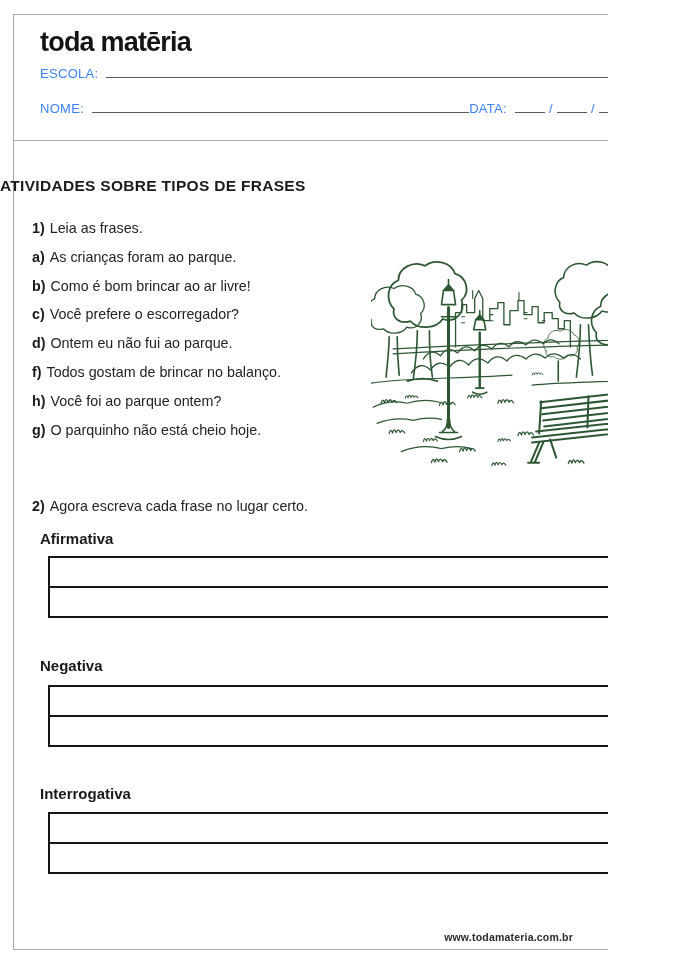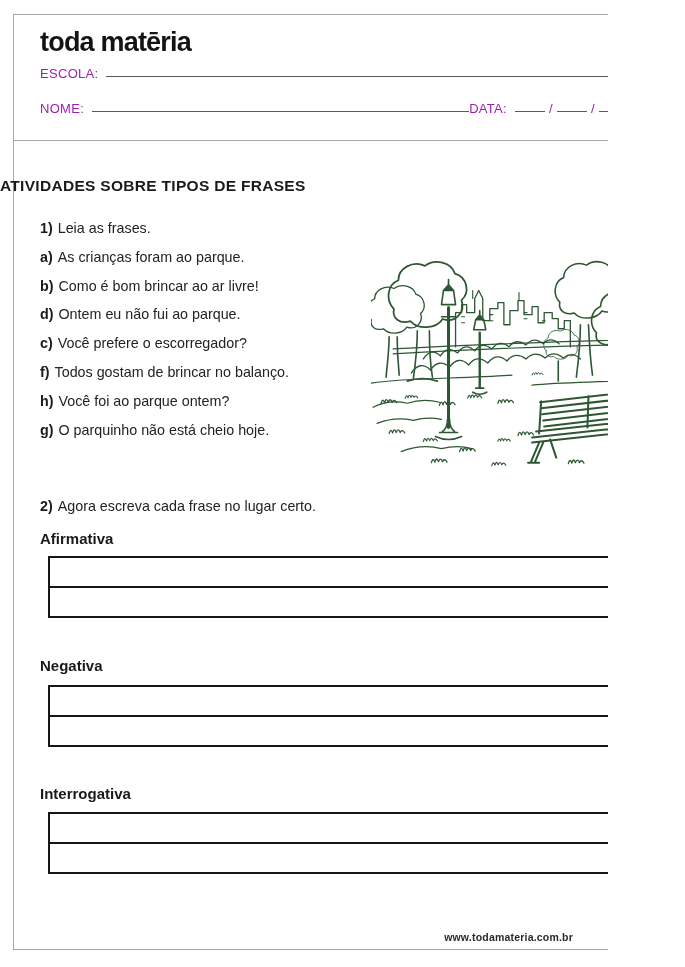--- a/index.html
+++ b/index.html
@@ -3,32 +3,32 @@
 <meta charset="utf-8">
 <style>
   html,body{margin:0;padding:0;background:#ffffff;}
   .page{
     position:relative;width:608px;height:967px;background:#ffffff;overflow:hidden;
     font-family:"Liberation Sans",sans-serif;color:#1e1e1e;
   }
   .frame{position:absolute;left:13px;top:14px;width:655px;height:934px;border:1.5px solid #a9a9a9;}
   .header-divider{position:absolute;left:13px;top:140px;width:658px;border-top:1.5px solid #a9a9a9;}
   .logo{position:absolute;left:40px;top:27px;font-size:27px;font-weight:700;letter-spacing:-0.8px;color:#141414;}
-  .field-row{position:absolute;display:flex;align-items:flex-start;font-size:13px;letter-spacing:0.3px;color:#a21caf;}
+  .field-row{position:absolute;display:flex;align-items:center;font-size:13px;letter-spacing:0.3px;color:#3b82f6;}
   .row-escola{left:40px;top:66px;width:612px;}
   .row-nome{left:40px;top:101px;width:615px;}
   .flabel{white-space:nowrap;margin-right:8px;}
   .line{border-bottom:1.4px solid #5a5a5a;margin-bottom:2px;height:10px;}
   .line-escola{flex:1;}
   .line-nome{width:377px;}
   .data-label{white-space:nowrap;margin-right:8px;}
   .blank{width:30px;border-bottom:1.4px solid #5a5a5a;margin-bottom:2px;height:10px;}
   .slash{margin:0 4px;}
   .title{position:absolute;left:0;top:177px;width:685px;text-align:left;font-size:15.5px;font-weight:700;letter-spacing:0.3px;color:#1a1a1a;}
-  .q-block{position:absolute;left:40px;font-size:14.3px;color:#232323;}
+  .q-block{position:absolute;left:32px;font-size:14.3px;color:#232323;}
   .q1{top:214px;line-height:28.8px;}
   .q2{top:496px;line-height:20px;}
   .q-item b, .q-num{font-weight:700;margin-right:5px;color:#1a1a1a;}
   .illustration{position:absolute;left:371px;top:254px;width:298px;height:220px;}
   .cat-label{position:absolute;left:40px;font-size:15px;font-weight:700;color:#1a1a1a;}
   .cat-0{top:530px;} .cat-1{top:657px;} .cat-2{top:785px;}
   .answer-box{position:absolute;left:48px;width:581px;border:2px solid #161616;background:#fff;}
   .box-0{top:556px;} .box-1{top:685px;} .box-2{top:812px;}
   .answer-row{height:28px;}
   .answer-row:first-child{border-bottom:2px solid #161616;}
@@ -61,22 +61,22 @@
   </div>
 
   <div class="title">ATIVIDADES SOBRE TIPOS DE FRASES</div>
 
   <div class="q-block q1">
     <div class="q-item">
       <b class="q-num">1)</b><span>Leia as frases.</span>
     </div>
     <div class="q-item"><b>a)</b><span>As crianças foram ao parque.</span></div>
     <div class="q-item"><b>b)</b><span>Como é bom brincar ao ar livre!</span></div>
+    <div class="q-item"><b>c)</b><span>Você prefere o escorregador?</span></div>
     <div class="q-item"><b>d)</b><span>Ontem eu não fui ao parque.</span></div>
-    <div class="q-item"><b>c)</b><span>Você prefere o escorregador?</span></div>
     <div class="q-item"><b>f)</b><span>Todos gostam de brincar no balanço.</span></div>
     <div class="q-item"><b>h)</b><span>Você foi ao parque ontem?</span></div>
     <div class="q-item"><b>g)</b><span>O parquinho não está cheio hoje.</span></div>
   </div>
 
   <svg class="illustration" viewBox="0 0 296 218" fill="none" stroke="#2d5733" stroke-width="1.6" stroke-linecap="round" stroke-linejoin="round">
     <defs>
       <path id="cloud" d="M8,44 C0,36 2,22 12,18 C12,7 25,0 36,5 C45,-2 60,2 63,12 C74,15 77,29 69,36 C73,47 63,57 52,53 C46,62 30,63 23,55 C13,58 6,52 8,44 Z"></path>
       <path id="tuft" d="M0,0 q1.5,-6 3.5,-0.5 q1.5,-6 3.5,-0.5 q2,-5 4,0 q2,-4 4.5,0.5"></path>
     </defs>

